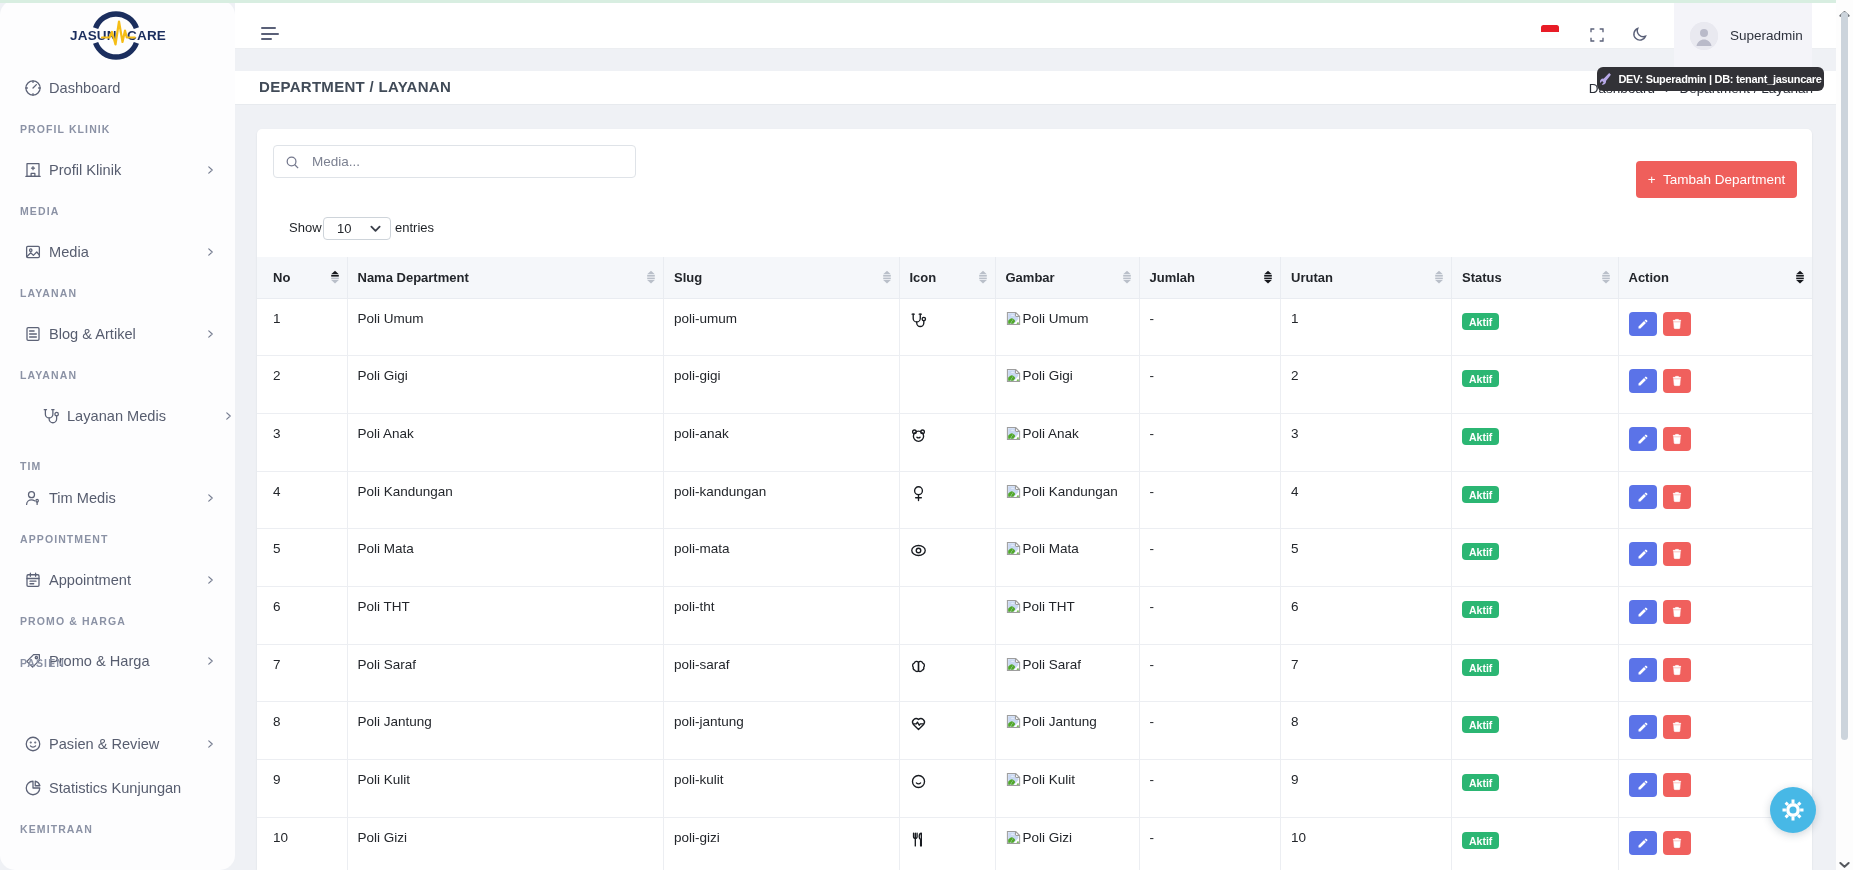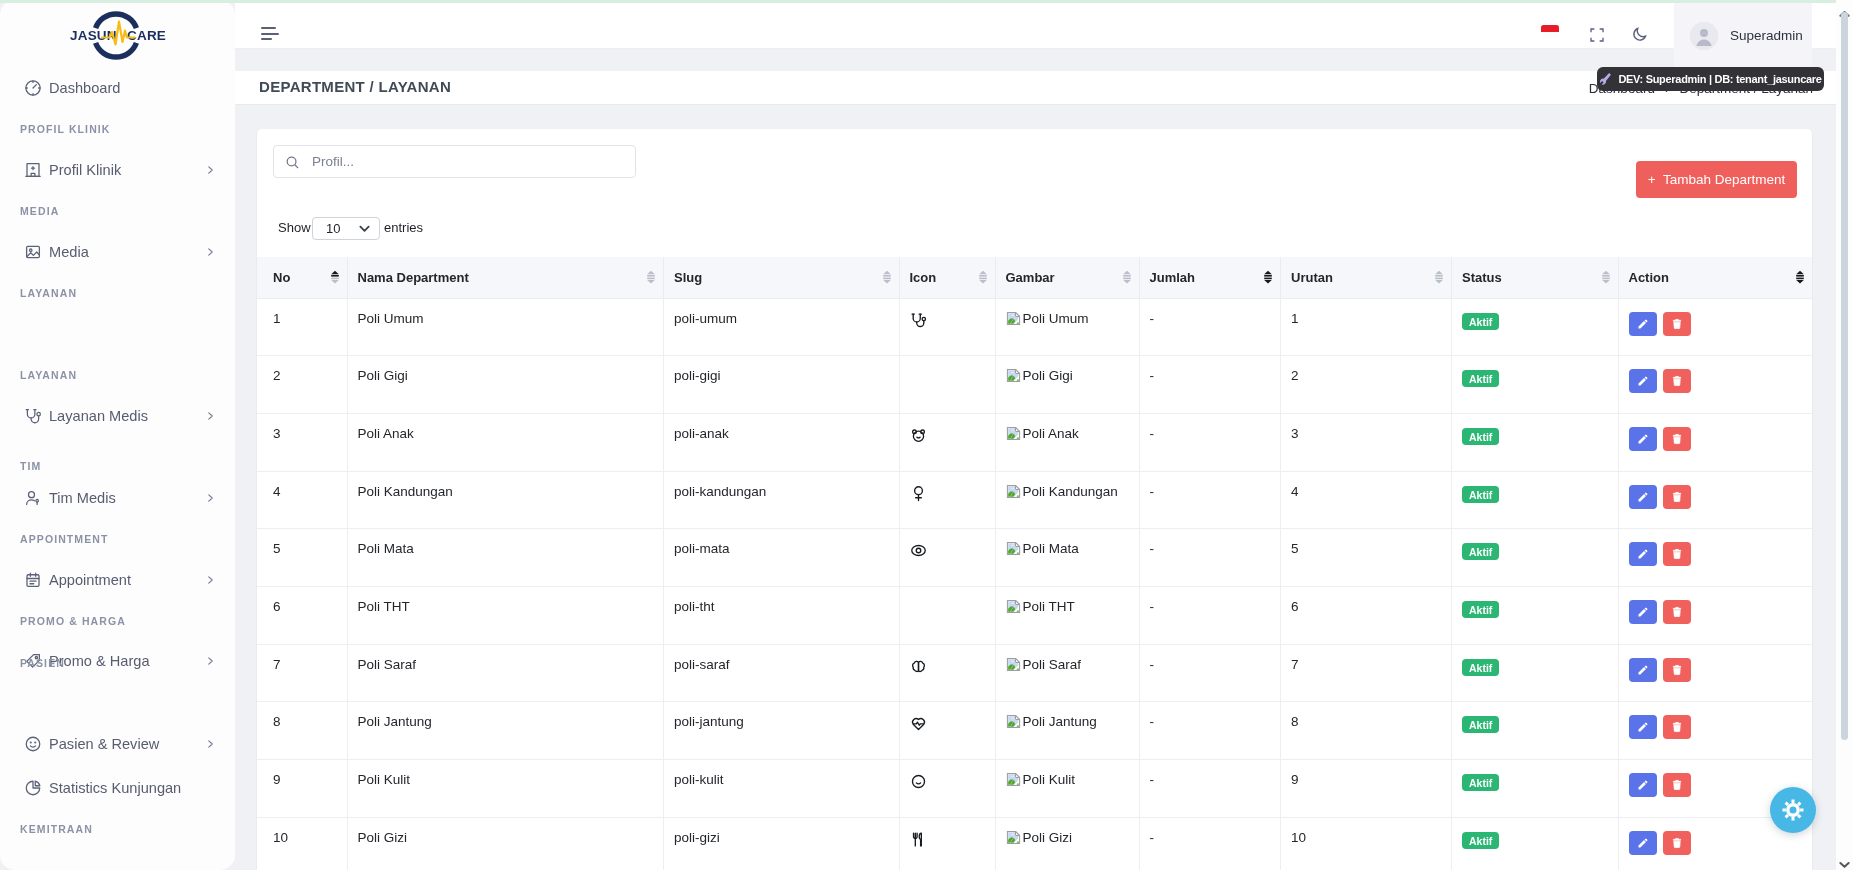--- a/index.html
+++ b/index.html
@@ -21,21 +21,21 @@
 #titlebar { left:235px; top:71px; width:1601px; height:34px; background:#fff; border-bottom:1px solid #e7eaee; z-index:4; }
 #ptitle { position:absolute; left:24px; top:46%; transform:translateY(-50%); font-size:15px; font-weight:bold; color:#414b58; letter-spacing:0.3px; }
 #bcrumb { position:absolute; right:23px; top:50%; transform:translateY(-50%); font-size:13.5px; color:#2b2f38; }
 #bcrumb .sep { display:inline-block; margin:0 10px; color:#3a3f4a; }
 #tooltip { position:absolute; left:1597px; top:67px; width:227px; height:24px; background:#323237; border-radius:6px; color:#fff; font-size:11px; font-weight:bold; white-space:nowrap; z-index:20; line-height:24px; text-align:center; letter-spacing:-0.3px; }
 #card { left:257px; top:129px; width:1555px; height:741px; background:#fff; border-radius:5px 5px 0 0; box-shadow:0 1px 2px rgba(56,65,74,.12); z-index:3; }
 #search { position:absolute; left:16px; top:16px; width:363px; height:33px; border:1px solid #dfe3e8; border-radius:4px; }
 #search .sph { position:absolute; left:38px; top:8px; color:#7c8191; font-size:13.5px; }
 #search svg { position:absolute; left:11px; top:9px; }
 #addbtn { position:absolute; right:15px; top:32px; width:161px; height:37px; background:#ef5f5b; border-radius:4px; color:#fff; font-size:13.5px; text-align:center; line-height:37px; }
-#showrow { position:absolute; left:21px; top:87px; height:24px; font-size:13px; color:#1d2025; line-height:24px; }
+#showrow { position:absolute; left:32px; top:87px; height:24px; font-size:13px; color:#1d2025; line-height:24px; }
 #showsel { position:absolute; left:34px; top:0.5px; width:68px; height:23px; border:1px solid #ced4da; border-radius:4px; font-size:13px; color:#23262b; }
 #showsel .num { position:absolute; left:13px; top:0; line-height:21px; }
 #showsel svg { position:absolute; right:9px; top:7px; }
 #entlbl { position:absolute; left:106px; top:0; }
 table { border-collapse:collapse; table-layout:fixed; width:1555px; position:absolute; left:0; top:128px; font-size:13.5px; color:#23262b; }
 th { background:#f5f7fa; font-weight:bold; text-align:left; height:41px; padding:0 0 0 10px; border:1px solid #e9ecf1; border-top:none; position:relative; color:#23262b; font-size:13px; }
 th.fc { padding-left:16px; border-left:none; }
 th.lc { border-right:none; }
 td { height:57.7px; padding:12px 0 0 10px; border:1px solid #eceef2; vertical-align:top; position:relative; }
 td.fc { padding-left:16px; border-left:none; }
@@ -97,22 +97,32 @@
           <rect x="3.5" y="4.5" width="17" height="15" rx="1.5"></rect>
           <circle cx="9" cy="9.5" r="1.6"></circle>
           <path d="M4 18l5-5 3.5 3.5L17 12l3.5 4"></path>
         </svg></span>
       <span class="mi-label">Media</span>
       <svg class="mi-arrow" viewBox="0 0 16 16" fill="none" stroke="#7a8194" stroke-width="1.8" stroke-linecap="round" stroke-linejoin="round">
         <path d="M5.5 3.5 L10.5 8 L5.5 12.5"></path>
       </svg>
     </div>
     <div class="menu-title" style="top:292.5px;">LAYANAN</div>
+    <div class="menu-item" style="top:319px;">
+      <span class="mi-icon"><svg width="18" height="18" viewBox="0 0 24 24" fill="none" stroke="#5d6377" stroke-width="1.7" stroke-linecap="round" stroke-linejoin="round">
+          <rect x="4" y="3.5" width="16" height="17" rx="1.5"></rect>
+          <path d="M7.5 8h6M7.5 12h9M7.5 16h9"></path>
+        </svg></span>
+      <span class="mi-label">Blog &amp; Artikel</span>
+      <svg class="mi-arrow" viewBox="0 0 16 16" fill="none" stroke="#7a8194" stroke-width="1.8" stroke-linecap="round" stroke-linejoin="round">
+        <path d="M5.5 3.5 L10.5 8 L5.5 12.5"></path>
+      </svg>
+    </div>
     <div class="menu-title" style="top:374.5px;">LAYANAN</div>
-    <div class="menu-item" style="top:401px;">
+    <div class="menu-item" style="top:401px;margin-left:18px;">
       <span class="mi-icon"><svg width="18" height="18" viewBox="0 0 24 24" fill="none" stroke="#5d6377" stroke-width="1.7" stroke-linecap="round" stroke-linejoin="round">
           <path d="M4.5 3.5v6a5 5 0 0 0 10 0v-6"></path>
           <path d="M3 3.5h3M13 3.5h3"></path>
           <path d="M9.5 14.5v1.5a5 5 0 0 0 10 0v-4"></path>
           <circle cx="19.5" cy="9.5" r="2.3"></circle>
         </svg></span>
       <span class="mi-label">Layanan Medis</span>
       <svg class="mi-arrow" viewBox="0 0 16 16" fill="none" stroke="#7a8194" stroke-width="1.8" stroke-linecap="round" stroke-linejoin="round">
         <path d="M5.5 3.5 L10.5 8 L5.5 12.5"></path>
       </svg>
@@ -210,21 +220,21 @@
 <div id="tooltip" class="abs"><svg width="13" height="13" viewBox="0 0 24 24" fill="#b8a9e8" style="vertical-align:-2px;margin-right:6px;">
       <path d="M22 5.2 18.8 2 8.5 12.3a5.8 5.8 0 0 0-6.3 7.9l3.5-3.5 2.8 2.8-3.5 3.5a5.8 5.8 0 0 0 7.9-6.3z"></path>
     </svg>DEV: Superadmin | DB: tenant_jasuncare</div>
 
 <div id="card" class="abs">
   <div id="search">
       <svg width="15" height="15" viewBox="0 0 24 24" fill="none" stroke="#74788d" stroke-width="2">
         <circle cx="10.5" cy="10.5" r="7"></circle>
         <path d="M15.7 15.7 21 21"></path>
       </svg>
-      <span class="sph">Profil...</span>
+      <span class="sph">Media...</span>
     </div>
   <div id="addbtn">+&nbsp; Tambah Department</div>
   <div id="showrow">Show<span id="showsel">
         <span class="num">10</span>
         <svg width="11" height="8" viewBox="0 0 12 8" fill="none" stroke="#3a3f4a" stroke-width="2" stroke-linecap="round" stroke-linejoin="round">
           <path d="M1.5 1.5 6 6 10.5 1.5"></path>
         </svg>
       </span><span id="entlbl">entries</span></div>
   <table>
     <colgroup>

